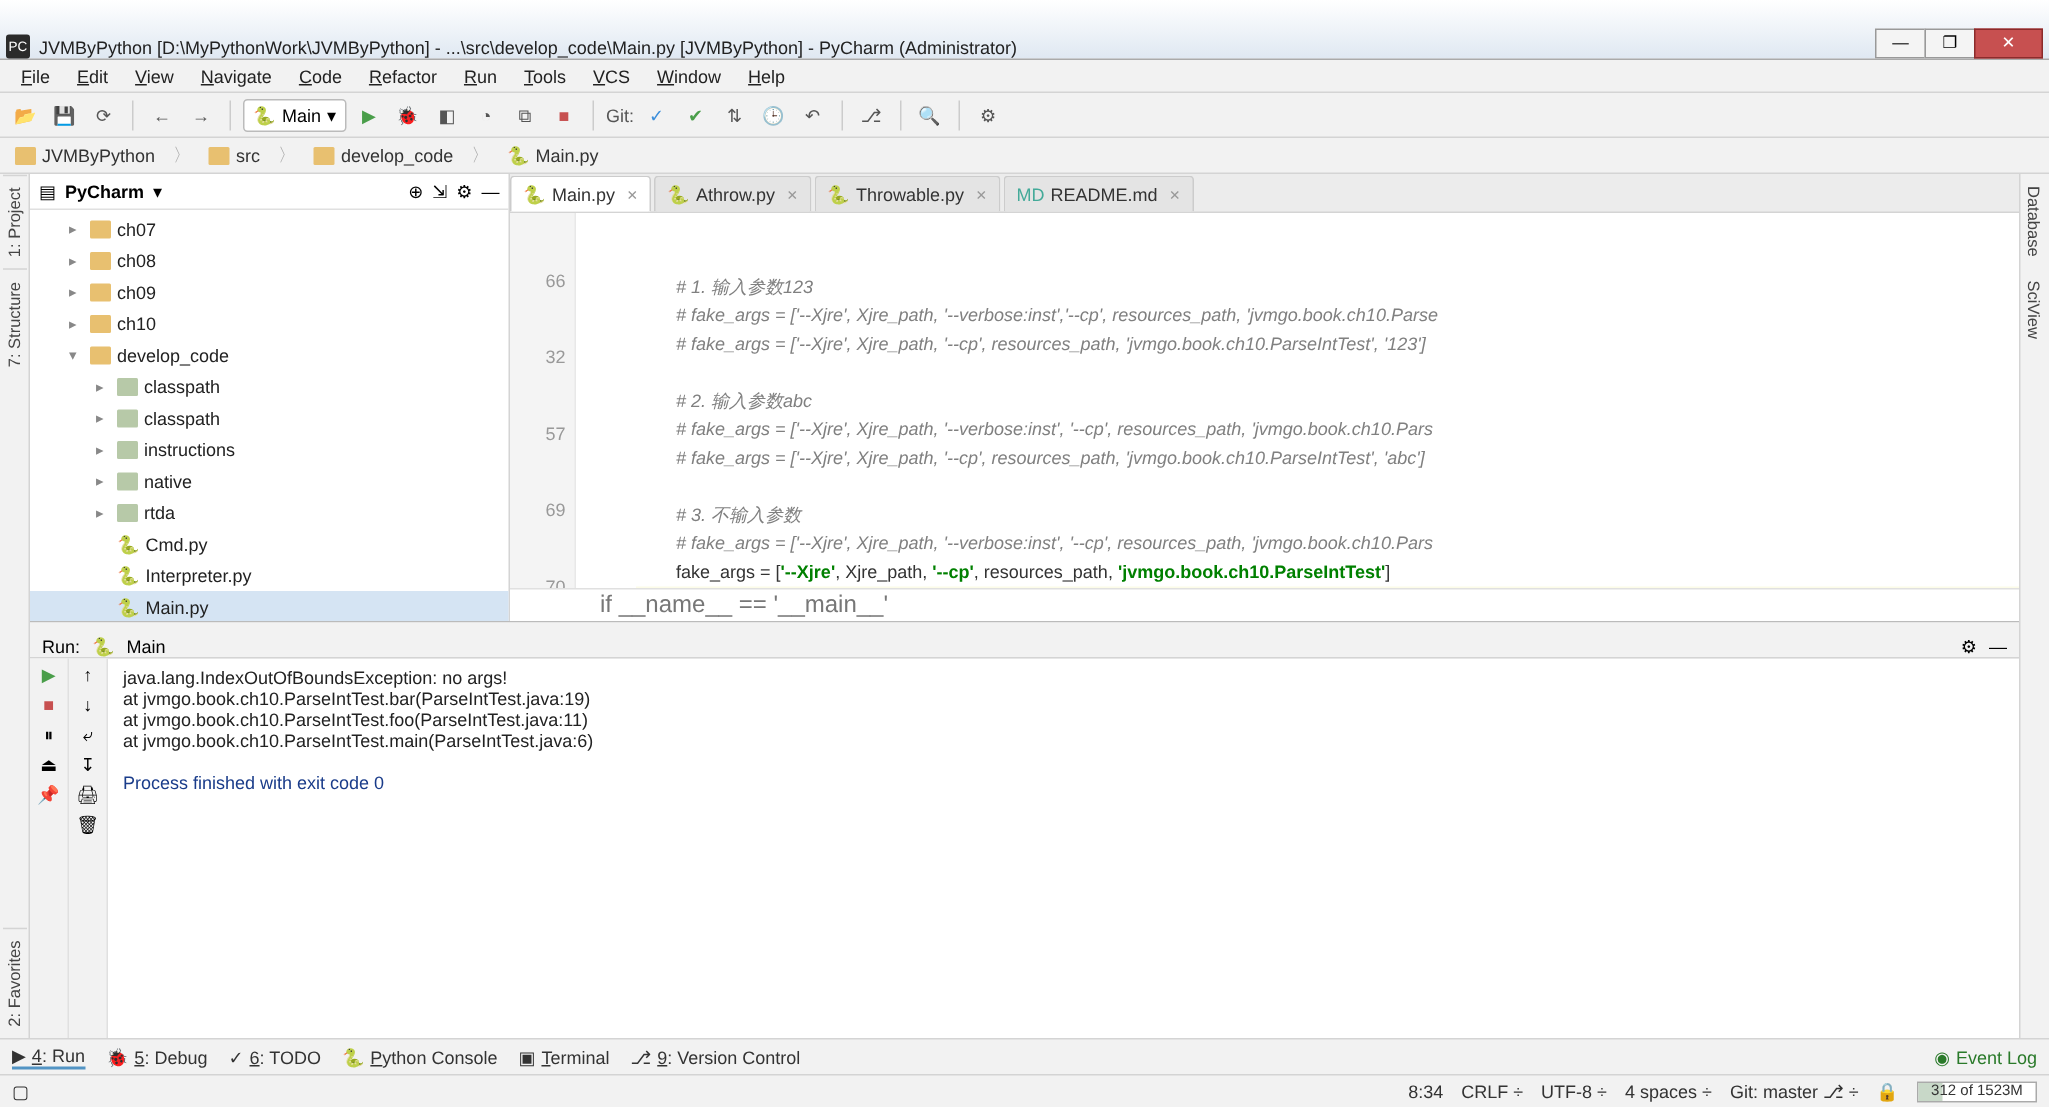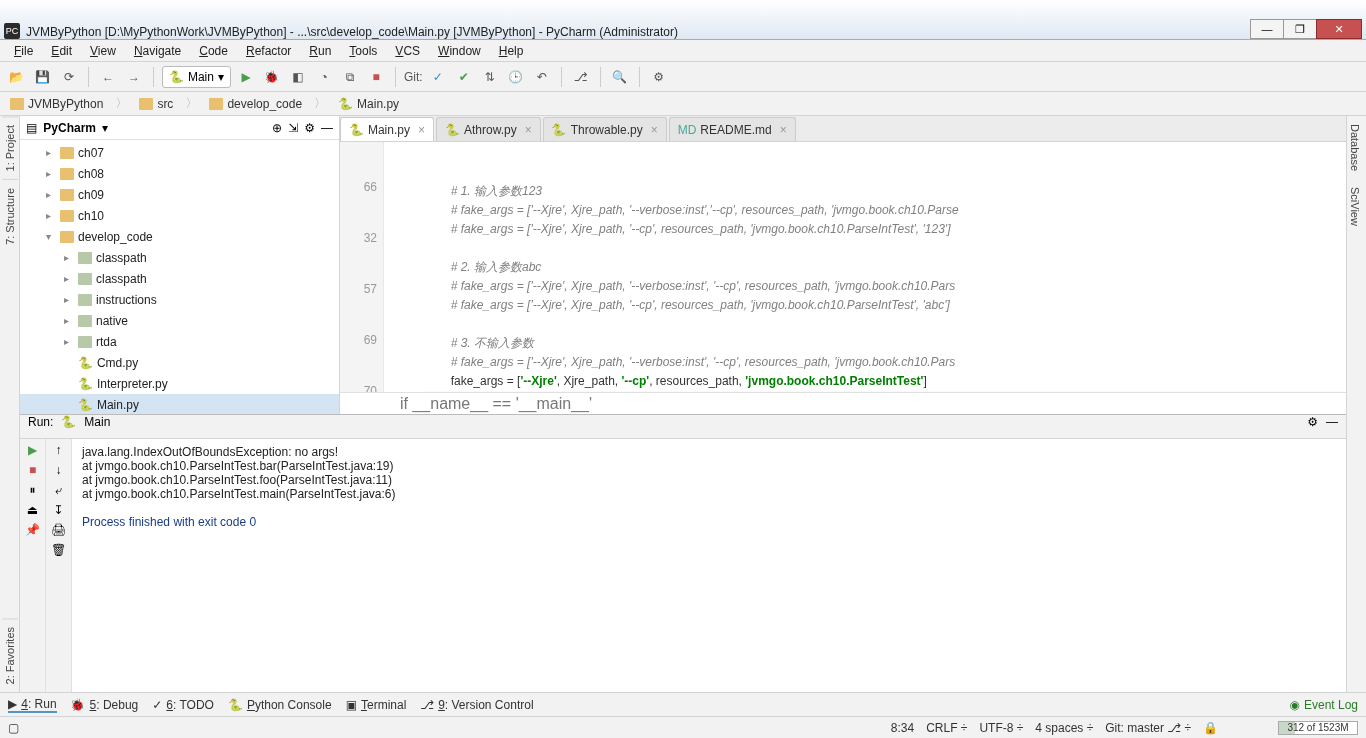--- a/index.html
+++ b/index.html
@@ -49,36 +49,36 @@
 .codewrap { flex: 1; display: flex; overflow: hidden; font-family: Consolas, monospace; font-size: 13px; }
 .gutter { width: 44px; background: #f4f4f4; color: #999; text-align: right; padding: 4px 6px 4px 0; border-right: 1px solid #e8e8e8; }
 .gutter div { height: 19px; line-height: 19px; margin-top: 32px; }
 .code { flex: 1; padding: 4px 0 4px 40px; overflow: auto; white-space: pre; color: #333; margin-top: 36px; }
 .code .row { height: 19px; line-height: 19px; }
 .code .hl { background: #fcfce8; }
 .c { color: #808080; font-style: italic; }
 .s { color: #008000; font-weight: 600; }
 .bcrumb2 { height: 22px; border-top: 1px solid #e0e0e0; padding-left: 60px; color: #777; font-size: 16px; display: flex; align-items: center; }
 .runpanel { height: 278px; border-top: 1px solid #bbb; background: #fff; display: flex; flex-direction: column; }
-.runhead { height: 24px; background: #f2f2f2; border-bottom: 1px solid #d4d4d4; display: flex; align-items: flex-start; padding: 0 8px; gap: 8px; }
+.runhead { height: 24px; background: #f2f2f2; border-bottom: 1px solid #d4d4d4; display: flex; align-items: flex-end; padding: 0 8px; gap: 8px; }
 .runhead .spacer { flex: 1; }
 .runbody { flex: 1; display: flex; }
 .runside { width: 26px; background: #f2f2f2; border-right: 1px solid #e0e0e0; display: flex; flex-direction: column; align-items: center; padding-top: 4px; gap: 6px; }
 .runside2 { width: 26px; background: #f2f2f2; border-right: 1px solid #e0e0e0; display: flex; flex-direction: column; align-items: center; padding-top: 4px; gap: 6px; }
 .console { flex: 1; padding: 6px 10px; font-family: Consolas, monospace; font-size: 13px; color: #222; overflow: auto; }
 .console .cmd { color: #1a3c8a; }
 .console .exit { color: #1a3c8a; }
 .bottombar { height: 24px; background: #f2f2f2; border-top: 1px solid #d4d4d4; display: flex; align-items: center; padding: 0 8px; gap: 14px; }
 .bottombar .btab { display: flex; align-items: center; gap: 4px; color: #333; }
 .bottombar .btab.active { border-bottom: 2px solid #5294c4; }
 .bottombar .spacer { flex: 1; }
 .eventlog { color: #2a7a2a; display: flex; align-items: center; gap: 4px; }
 .statusbar { height: 22px; background: #f2f2f2; border-top: 1px solid #d4d4d4; display: flex; align-items: center; padding: 0 8px; gap: 12px; color: #333; font-size: 11px; }
 .statusbar .spacer { flex: 1; }
-.membar { width: 80px; height: 14px; border: 1px solid #aaa; background: #fff; position: relative; margin-left: 48px; }
+.membar { width: 80px; height: 14px; border: 1px solid #aaa; background: #fff; position: relative; }
 .membar .fill { position: absolute; left: 0; top: 0; bottom: 0; width: 20%; background: #c8d8c8; }
 .membar .mtext { position: absolute; inset: 0; text-align: center; font-size: 10px; line-height: 12px; }
 </style>
 </head>
 <body>
 
 <div class="titlebar">
   <div class="appicon">PC</div>
   <div class="title">JVMByPython [D:\MyPythonWork\JVMByPython] - ...\src\develop_code\Main.py [JVMByPython] - PyCharm (Administrator)</div>
   <div class="winbtns">

